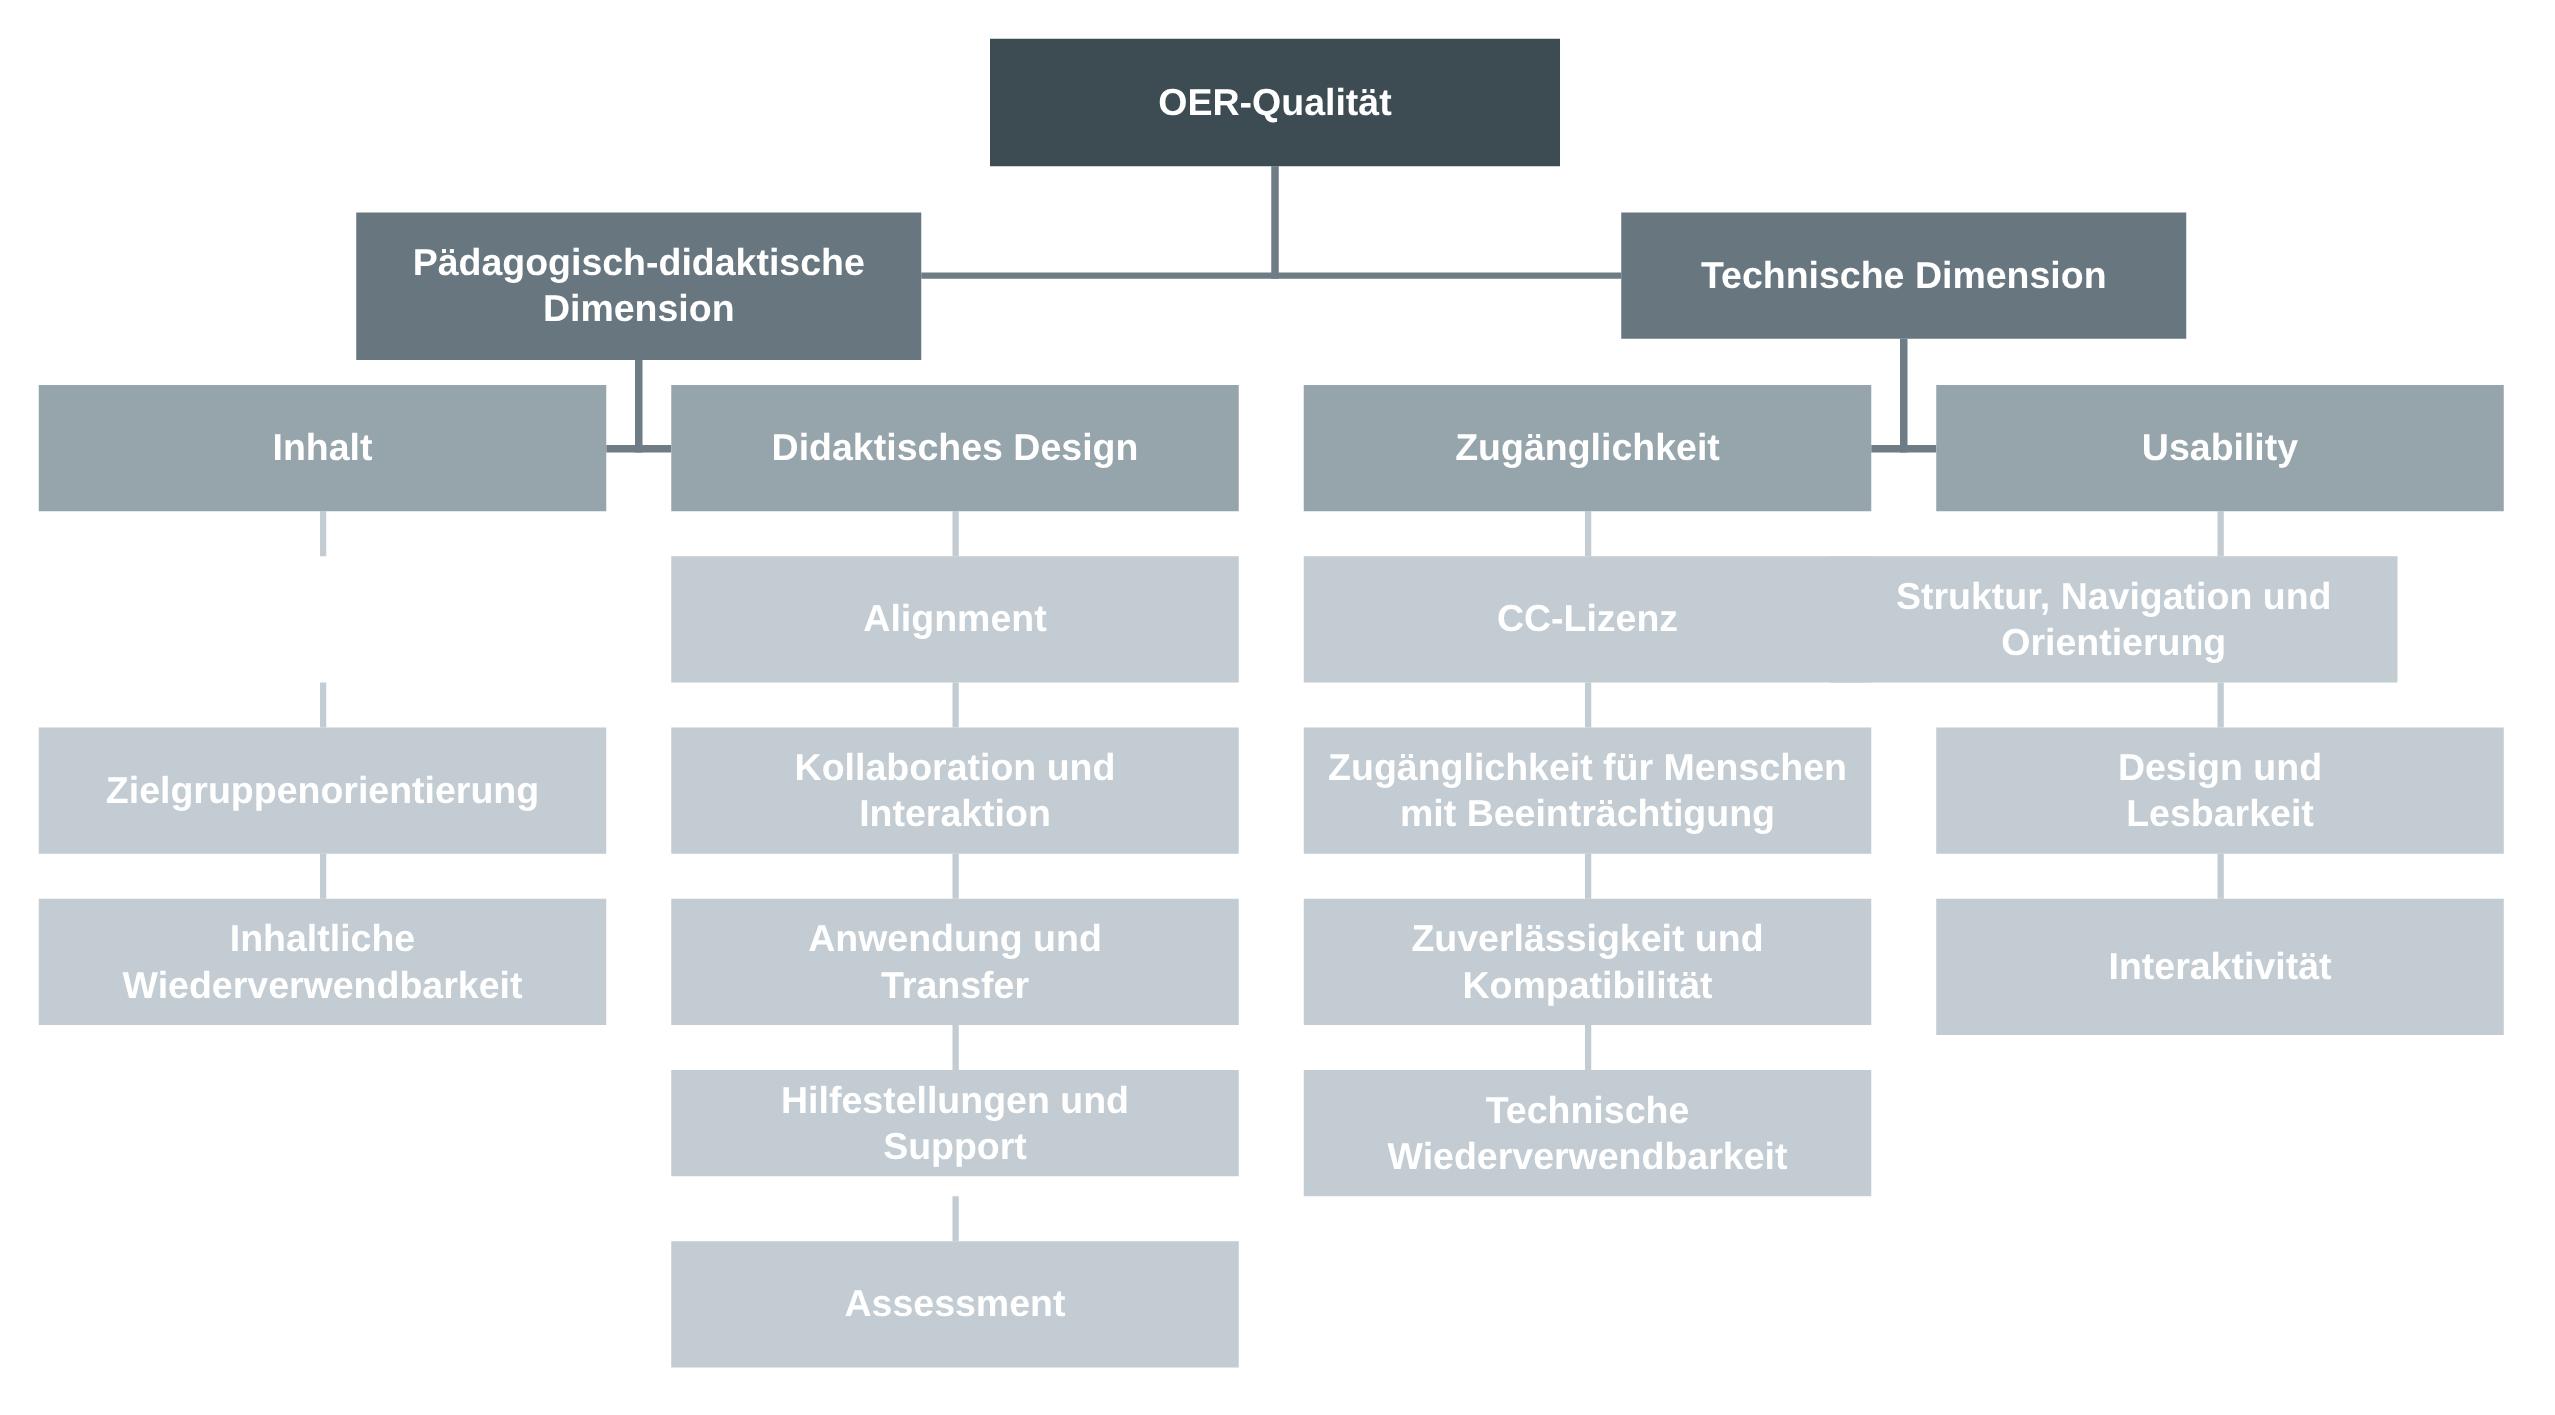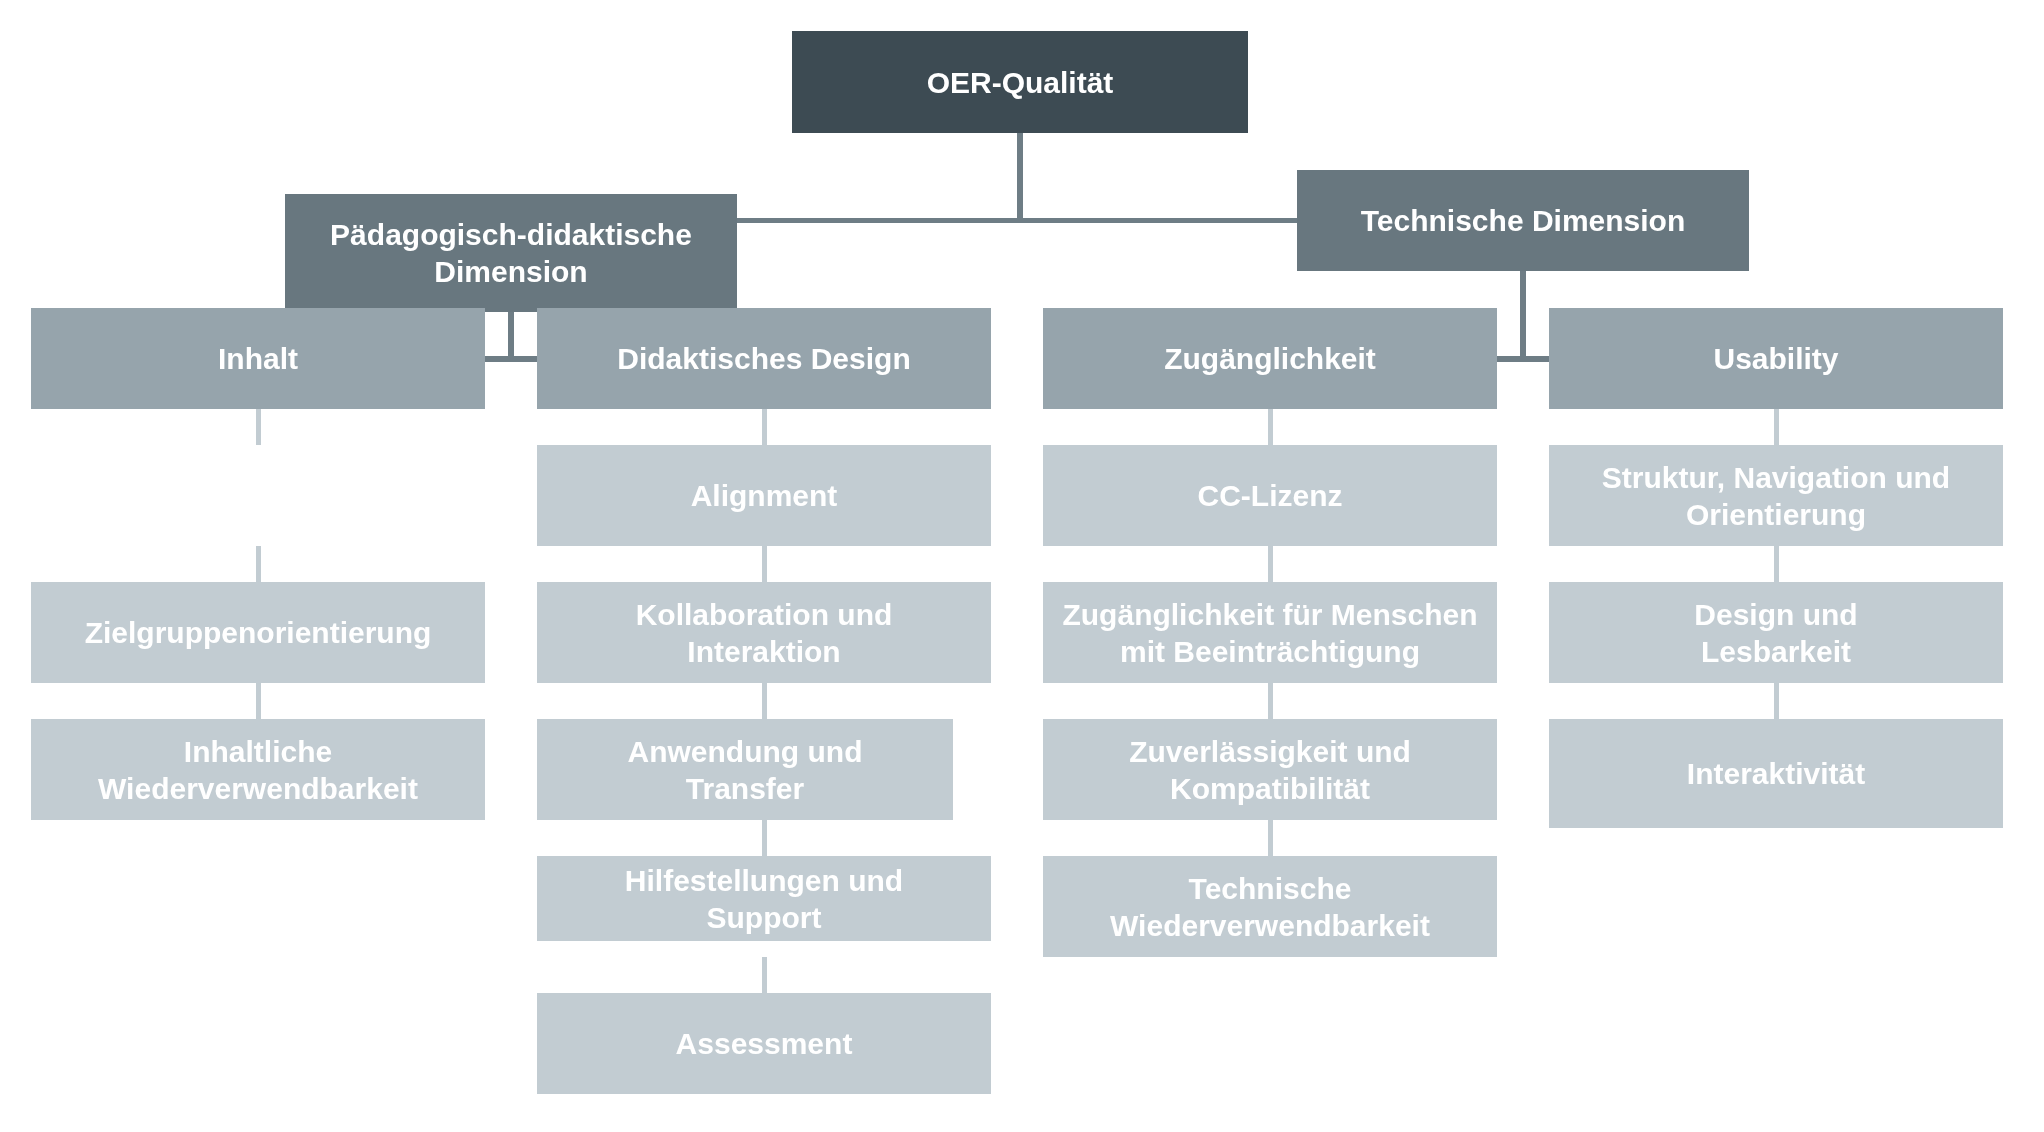--- a/index.html
+++ b/index.html
@@ -58,49 +58,49 @@
   <div class="line light" style="left:1268px; top:546px; width:5px; height:36px;"></div>
   <div class="line light" style="left:1268px; top:683px; width:5px; height:36px;"></div>
   <div class="line light" style="left:1268px; top:820px; width:5px; height:36px;"></div>
 
   <div class="line light" style="left:1774px; top:409px; width:5px; height:36px;"></div>
   <div class="line light" style="left:1774px; top:546px; width:5px; height:36px;"></div>
   <div class="line light" style="left:1774px; top:683px; width:5px; height:36px;"></div>
 
   <div class="box root" style="left:792px; top:31px; width:456px; height:102px;">OER-Qualität</div>
 
-  <div class="box dim" style="left:285px; top:170px; width:452px; height:118px;margin-top:24px;">Pädagogisch-didaktische
+  <div class="box dim" style="left:285px; top:170px; width:452px; height:118px;">Pädagogisch-didaktische
 Dimension</div>
   <div class="box dim" style="left:1297px; top:170px; width:452px; height:101px;">Technische Dimension</div>
 
   <div class="box cat" style="left:31px; top:308px; width:454px; height:101px;">Inhalt</div>
   <div class="box cat" style="left:537px; top:308px; width:454px; height:101px;">Didaktisches Design</div>
   <div class="box cat" style="left:1549px; top:308px; width:454px; height:101px;">Usability</div>
   <div class="box cat" style="left:1043px; top:308px; width:454px; height:101px;">Zugänglichkeit</div>
 
   <div class="box item" style="left:31px; top:582px; width:454px; height:101px;">Zielgruppenorientierung</div>
   <div class="box item" style="left:31px; top:719px; width:454px; height:101px;">Inhaltliche
 Wiederverwendbarkeit</div>
 
   <div class="box item" style="left:537px; top:445px; width:454px; height:101px;">Alignment</div>
   <div class="box item" style="left:537px; top:582px; width:454px; height:101px;">Kollaboration und
 Interaktion</div>
-  <div class="box item" style="left:537px; top:719px; width:416px; height:101px;">Anwendung und
+  <div class="box item" style="left:537px; top:719px; width:454px; height:101px;">Anwendung und
 Transfer</div>
   <div class="box item" style="left:537px; top:856px; width:454px; height:85px;">Hilfestellungen und
 Support</div>
   <div class="box item" style="left:537px; top:993px; width:454px; height:101px;">Assessment</div>
 
   <div class="box item" style="left:1043px; top:445px; width:454px; height:101px;">CC-Lizenz</div>
   <div class="box item" style="left:1043px; top:582px; width:454px; height:101px;">Zugänglichkeit für Menschen
 mit Beeinträchtigung</div>
   <div class="box item" style="left:1043px; top:719px; width:454px; height:101px;">Zuverlässigkeit und
 Kompatibilität</div>
   <div class="box item" style="left:1043px; top:856px; width:454px; height:101px;">Technische
 Wiederverwendbarkeit</div>
 
-  <div class="box item" style="left:1549px; top:445px; width:454px; height:101px;">Struktur, Navigation und
+  <div class="box item" style="left:1464px; top:445px; width:454px; height:101px;">Struktur, Navigation und
 Orientierung</div>
   <div class="box item" style="left:1549px; top:582px; width:454px; height:101px;">Design und
 Lesbarkeit</div>
   <div class="box item" style="left:1549px; top:719px; width:454px; height:109px;">Interaktivität</div>
 
 </div>
 
 </body></html>

